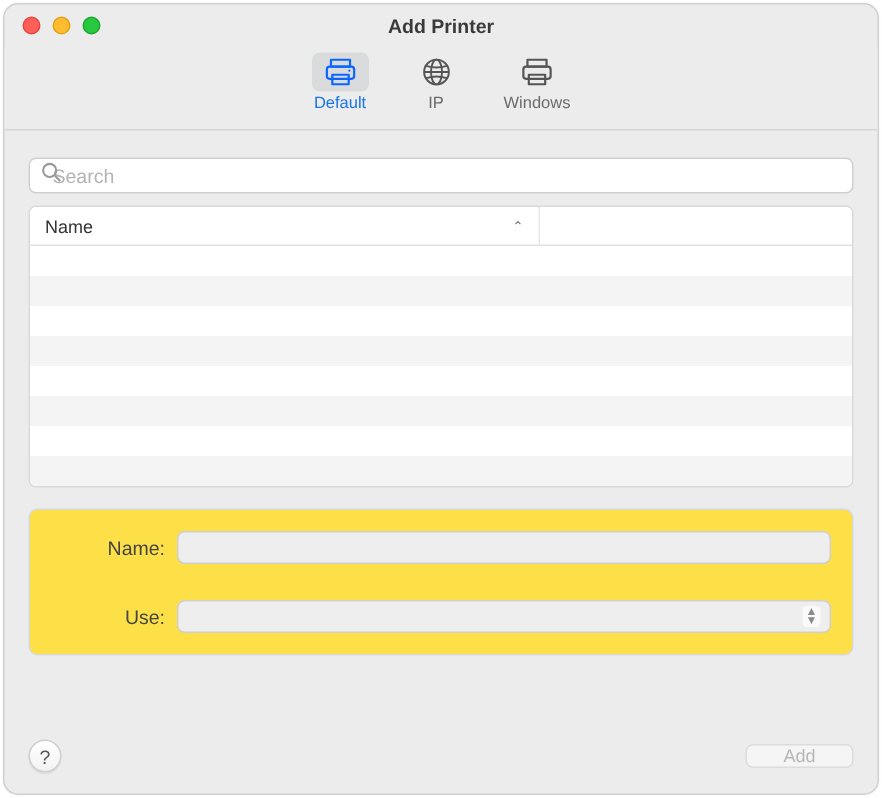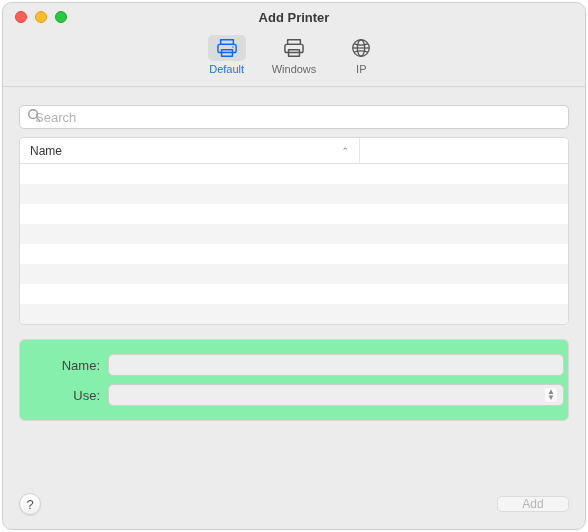--- a/index.html
+++ b/index.html
@@ -139,25 +139,25 @@
   .tbody .row {
     height: 20px;
   }
   .tbody .row:nth-child(odd){ background:#fff; }
   .tbody .row:nth-child(even){ background:#f4f4f4; }
 
   .form-panel {
     margin-top: 6px;
     border: 1px solid #d9d9d9;
     border-radius: 6px;
-    padding: 14px 4px;
-    background: #86efac;
-    display: flex;
-    flex-direction: column;
-    gap: 8px;
+    padding: 14px 14px;
+    background: #fde047;
+    display: flex;
+    flex-direction: column;
+    gap: 24px;
   }
   .form-row {
     display: flex;
     align-items: center;
     gap: 8px;
   }
   .form-row label {
     width: 76px;
     text-align: right;
     font-size: 13px;
@@ -243,39 +243,39 @@
           <rect x="5" y="2" width="14" height="5"></rect>
           <rect x="2" y="7" width="20" height="9" rx="2"></rect>
           <rect x="6" y="13" width="12" height="7"></rect>
           <circle cx="18.5" cy="10" r="0.8" fill="#0a66ff" stroke="none"></circle>
         </svg>
       </div>
       <span class="lbl">Default</span>
     </div>
     <div class="toolbtn">
       <div class="iconbox">
-        <svg width="22" height="20" viewBox="0 0 24 22" fill="none" stroke-width="1.6" stroke-linejoin="round">
-          <rect x="5" y="2" width="14" height="5"></rect>
-          <rect x="2" y="7" width="20" height="9" rx="2"></rect>
-          <rect x="6" y="13" width="12" height="7"></rect>
-        </svg>
-      </div>
-      <span class="lbl">Windows</span>
-    </div>
-    <div class="toolbtn">
-      <div class="iconbox">
         <svg width="22" height="22" viewBox="0 0 24 24" fill="none" stroke-width="1.4">
           <circle cx="12" cy="12" r="9"></circle>
           <ellipse cx="12" cy="12" rx="4" ry="9"></ellipse>
           <line x1="3" y1="12" x2="21" y2="12"></line>
           <path d="M4.5 7.5 Q12 10 19.5 7.5"></path>
           <path d="M4.5 16.5 Q12 14 19.5 16.5"></path>
         </svg>
       </div>
       <span class="lbl">IP</span>
+    </div>
+    <div class="toolbtn">
+      <div class="iconbox">
+        <svg width="22" height="20" viewBox="0 0 24 22" fill="none" stroke-width="1.6" stroke-linejoin="round">
+          <rect x="5" y="2" width="14" height="5"></rect>
+          <rect x="2" y="7" width="20" height="9" rx="2"></rect>
+          <rect x="6" y="13" width="12" height="7"></rect>
+        </svg>
+      </div>
+      <span class="lbl">Windows</span>
     </div>
   </div>
 
   <div class="body">
 
     <div class="search-wrap">
       <span class="search-icon">
         <svg width="14" height="14" viewBox="0 0 16 16" fill="none" stroke="#9a9a9a" stroke-width="1.6">
           <circle cx="7" cy="7" r="5"></circle>
           <line x1="11" y1="11" x2="15" y2="15"></line>

